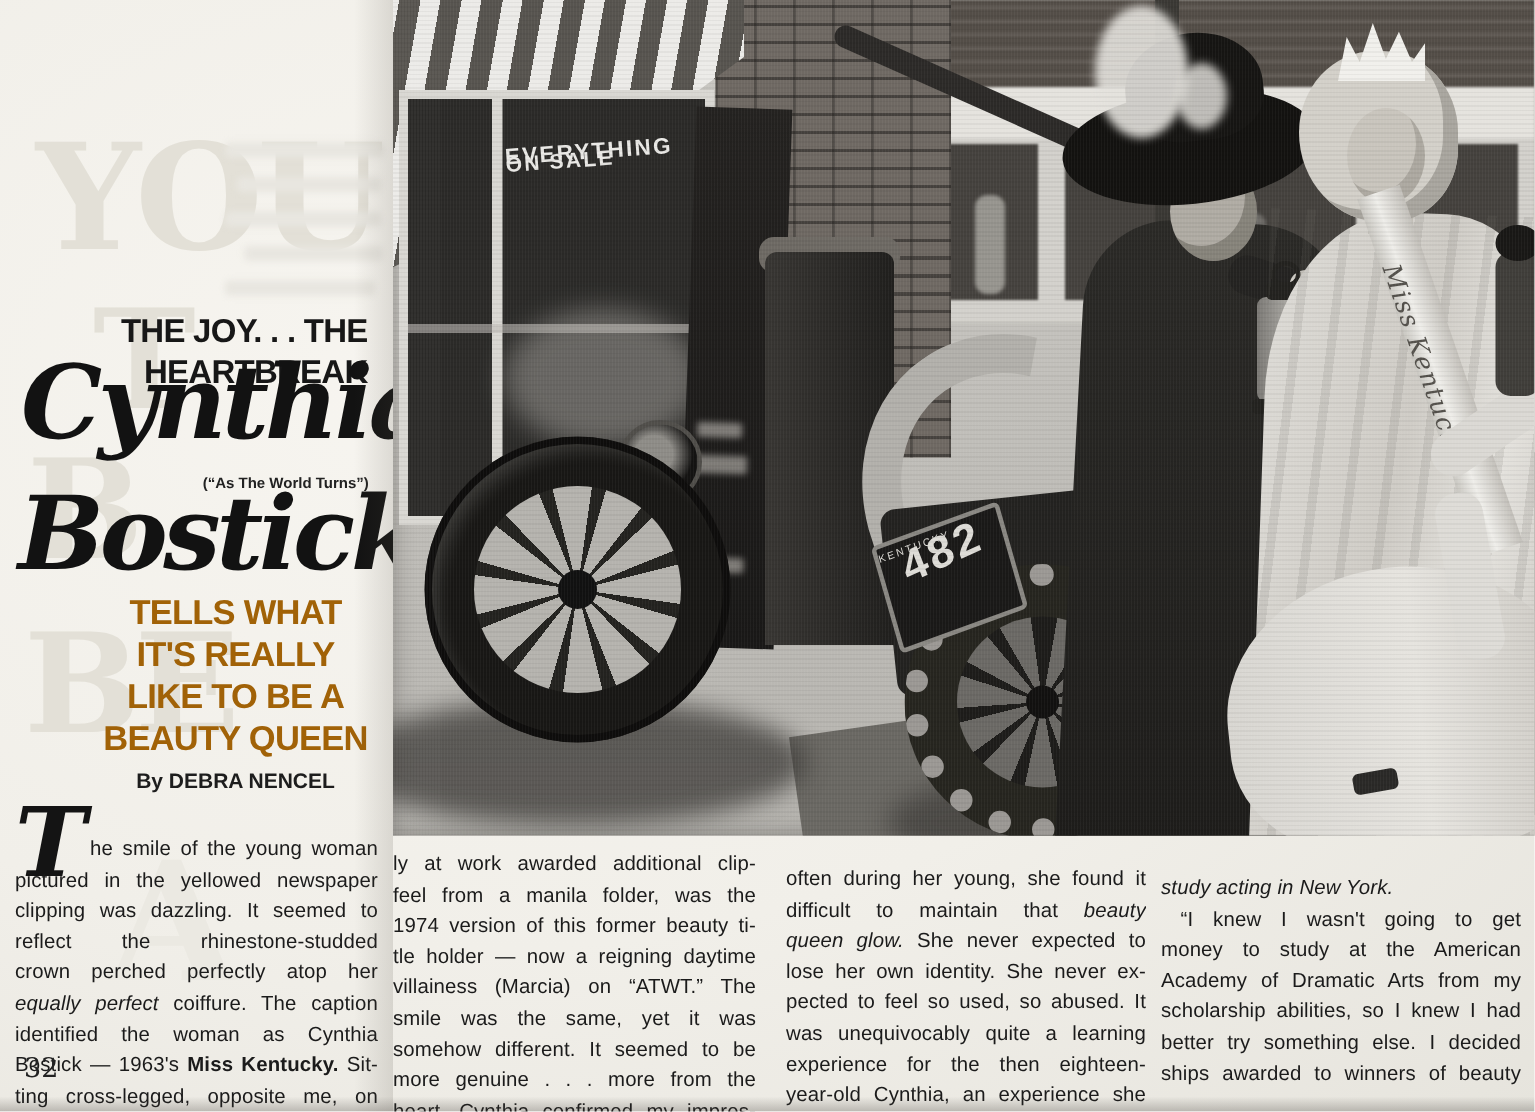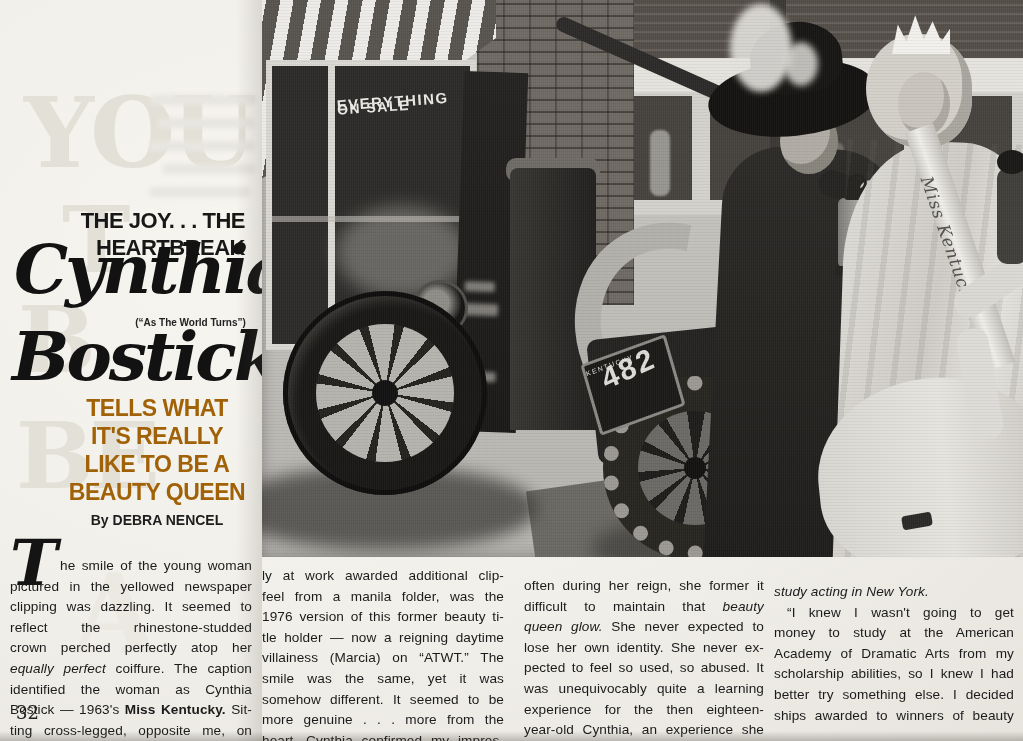--- a/index.html
+++ b/index.html
@@ -207,30 +207,30 @@
     <div class="tline"><span>reflect the rhinestone-studded</span></div>
     <div class="tline"><span>crown perched perfectly atop her</span></div>
     <div class="tline"><span class="i">equally perfect</span><span> coiffure. The caption</span></div>
     <div class="tline"><span>identified the woman as Cynthia</span></div>
     <div class="tline"><span>Bostick — 1963's </span><span class="b">Miss Kentucky.</span><span> Sit-</span></div>
     <div class="tline"><span>ting cross-legged, opposite me, on</span></div>
   </div>
 <div class="col col2">
     <div class="tline"><span>ly at work awarded additional clip-</span></div>
     <div class="tline"><span>feel from a manila folder, was the</span></div>
-    <div class="tline"><span>1976 version of this former beauty ti-</span></div>
+    <div class="tline"><span>1974 version of this former beauty ti-</span></div>
     <div class="tline"><span>tle holder — now a reigning daytime</span></div>
     <div class="tline"><span>villainess (Marcia) on “ATWT.” The</span></div>
     <div class="tline"><span>smile was the same, yet it was</span></div>
     <div class="tline"><span>somehow different. It seemed to be</span></div>
     <div class="tline"><span>more genuine . . . more from the</span></div>
     <div class="tline"><span>heart. Cynthia confirmed my impres-</span></div>
   </div>
 <div class="col col3">
-    <div class="tline"><span>often during her reign, she former it</span></div>
+    <div class="tline"><span>often during her young, she found it</span></div>
     <div class="tline"><span>difficult to maintain that </span><span class="i">beauty</span></div>
     <div class="tline"><span class="i">queen glow.</span><span> She never expected to</span></div>
     <div class="tline"><span>lose her own identity. She never ex-</span></div>
     <div class="tline"><span>pected to feel so used, so abused. It</span></div>
     <div class="tline"><span>was unequivocably quite a learning</span></div>
     <div class="tline"><span>experience for the then eighteen-</span></div>
     <div class="tline"><span>year-old Cynthia, an experience she</span></div>
     <div class="tline"></div>
   </div>
 <div class="col col4">

